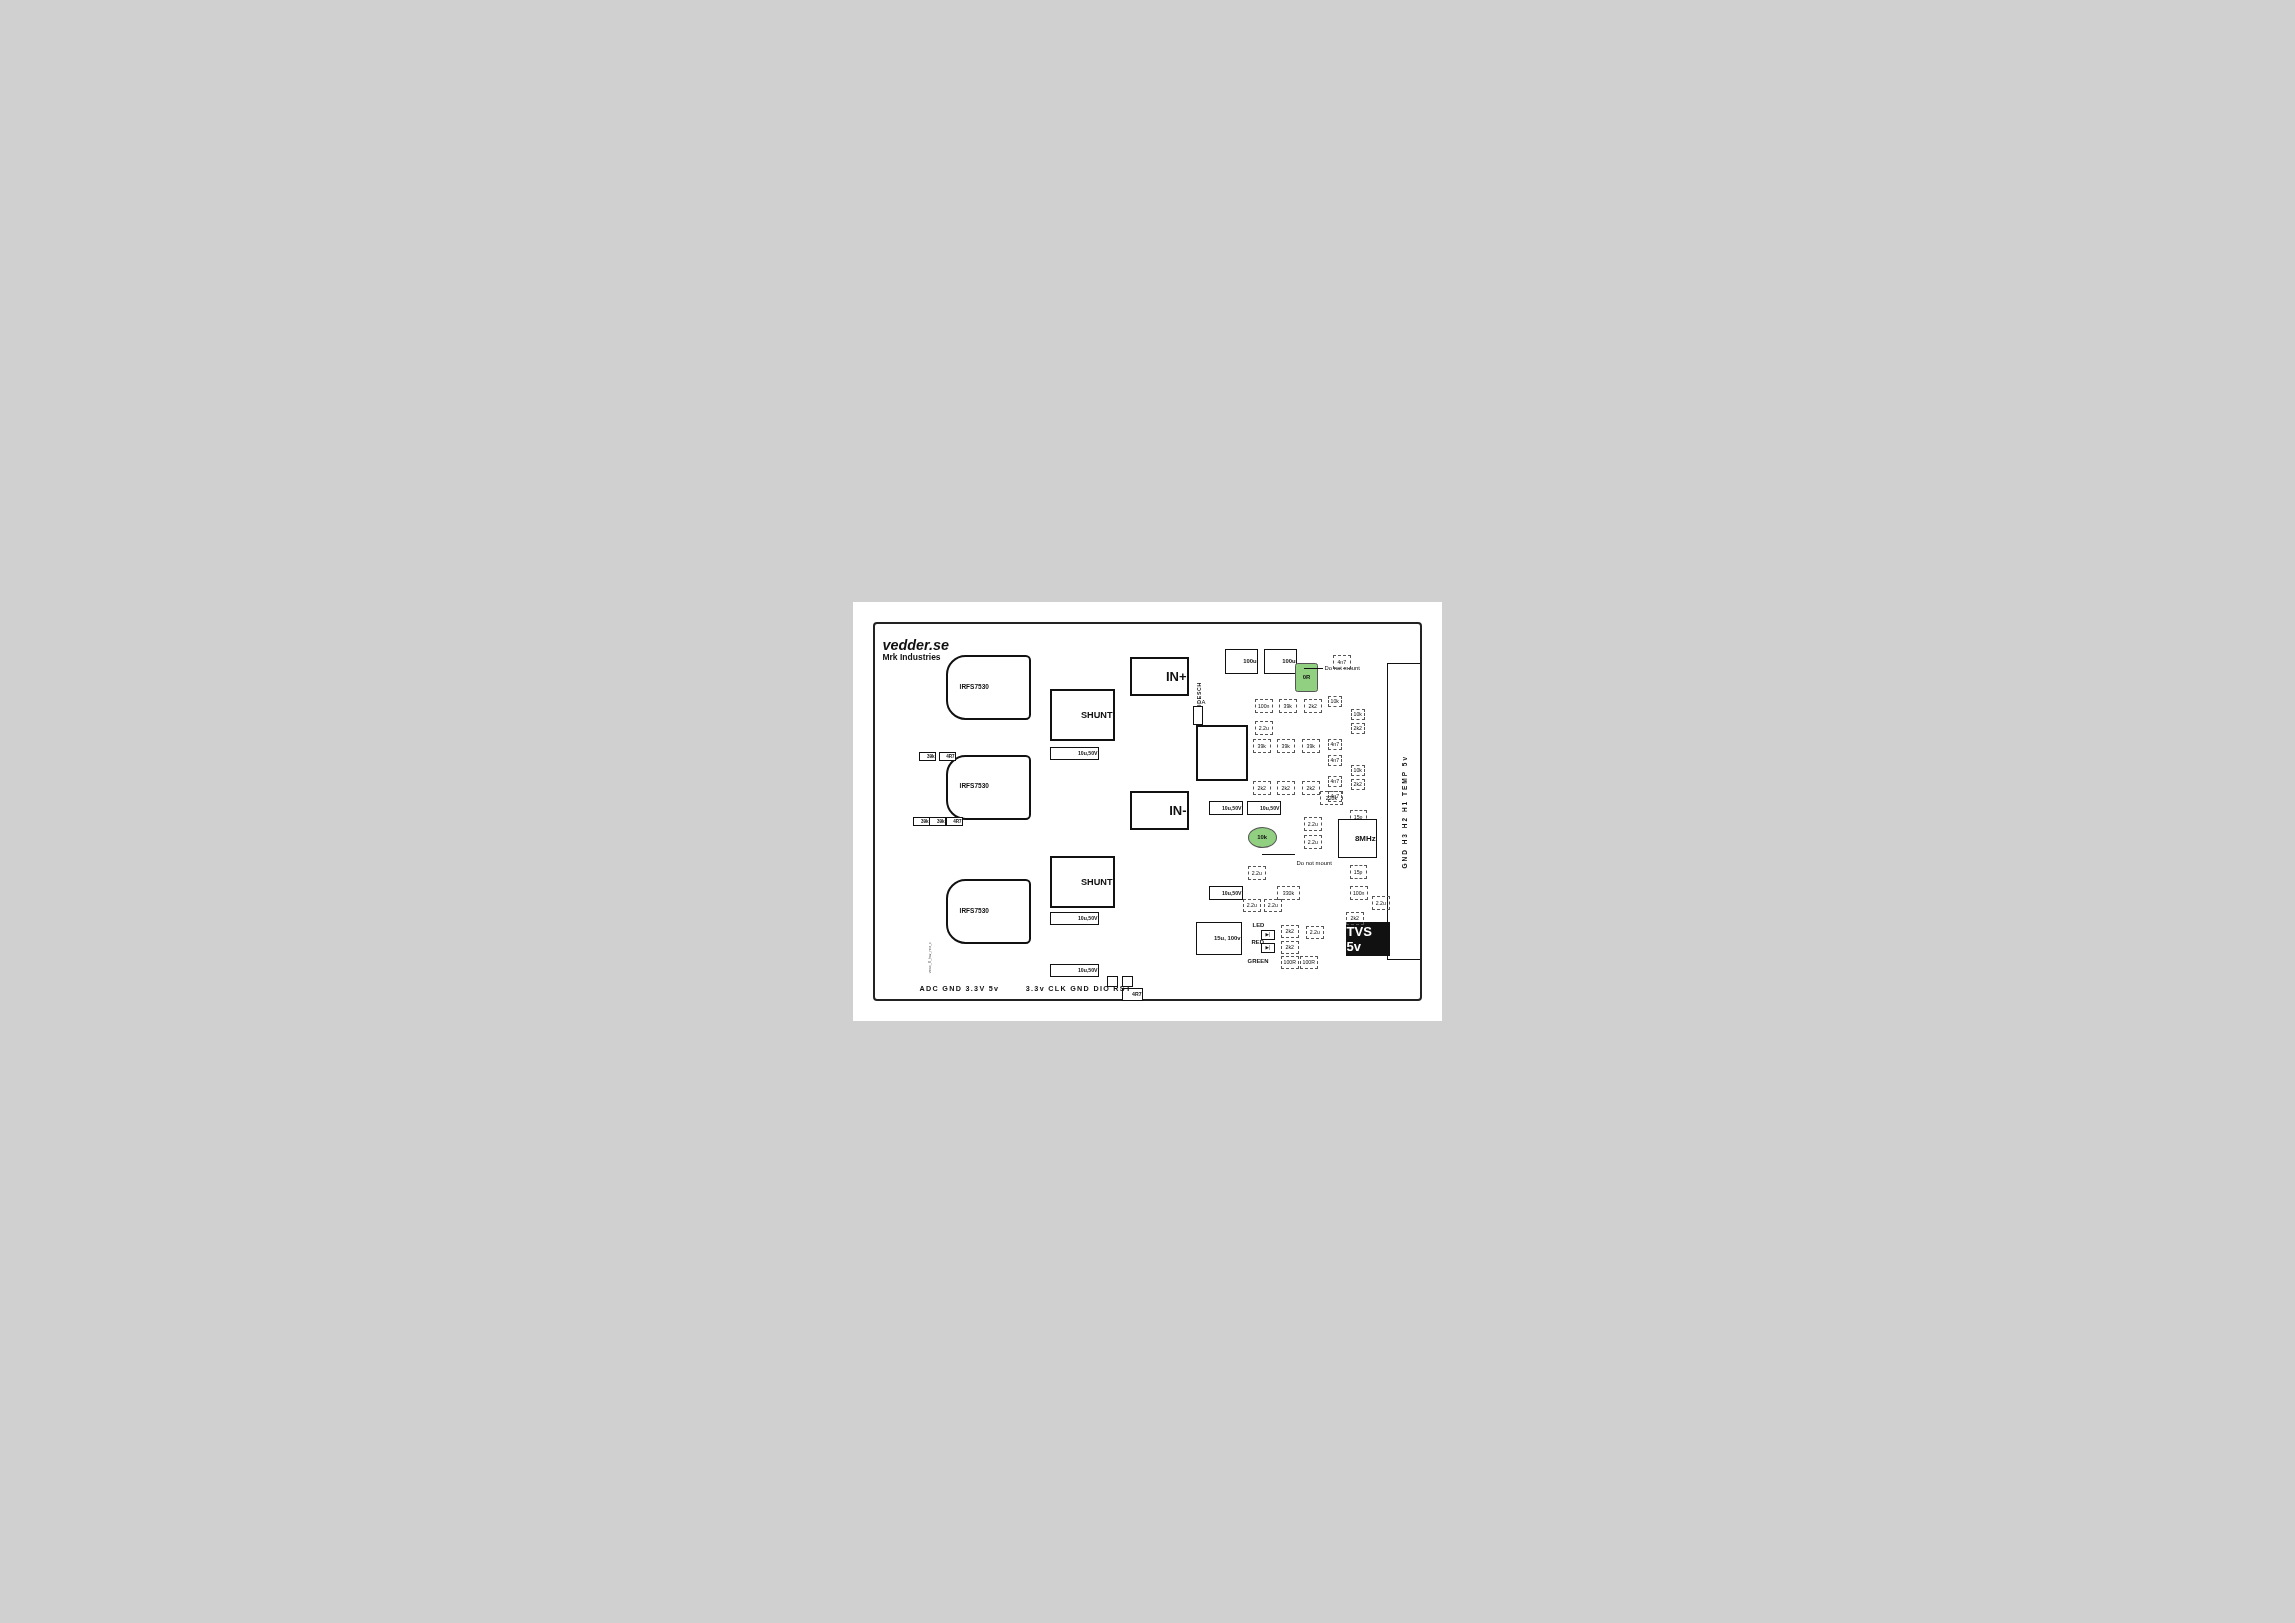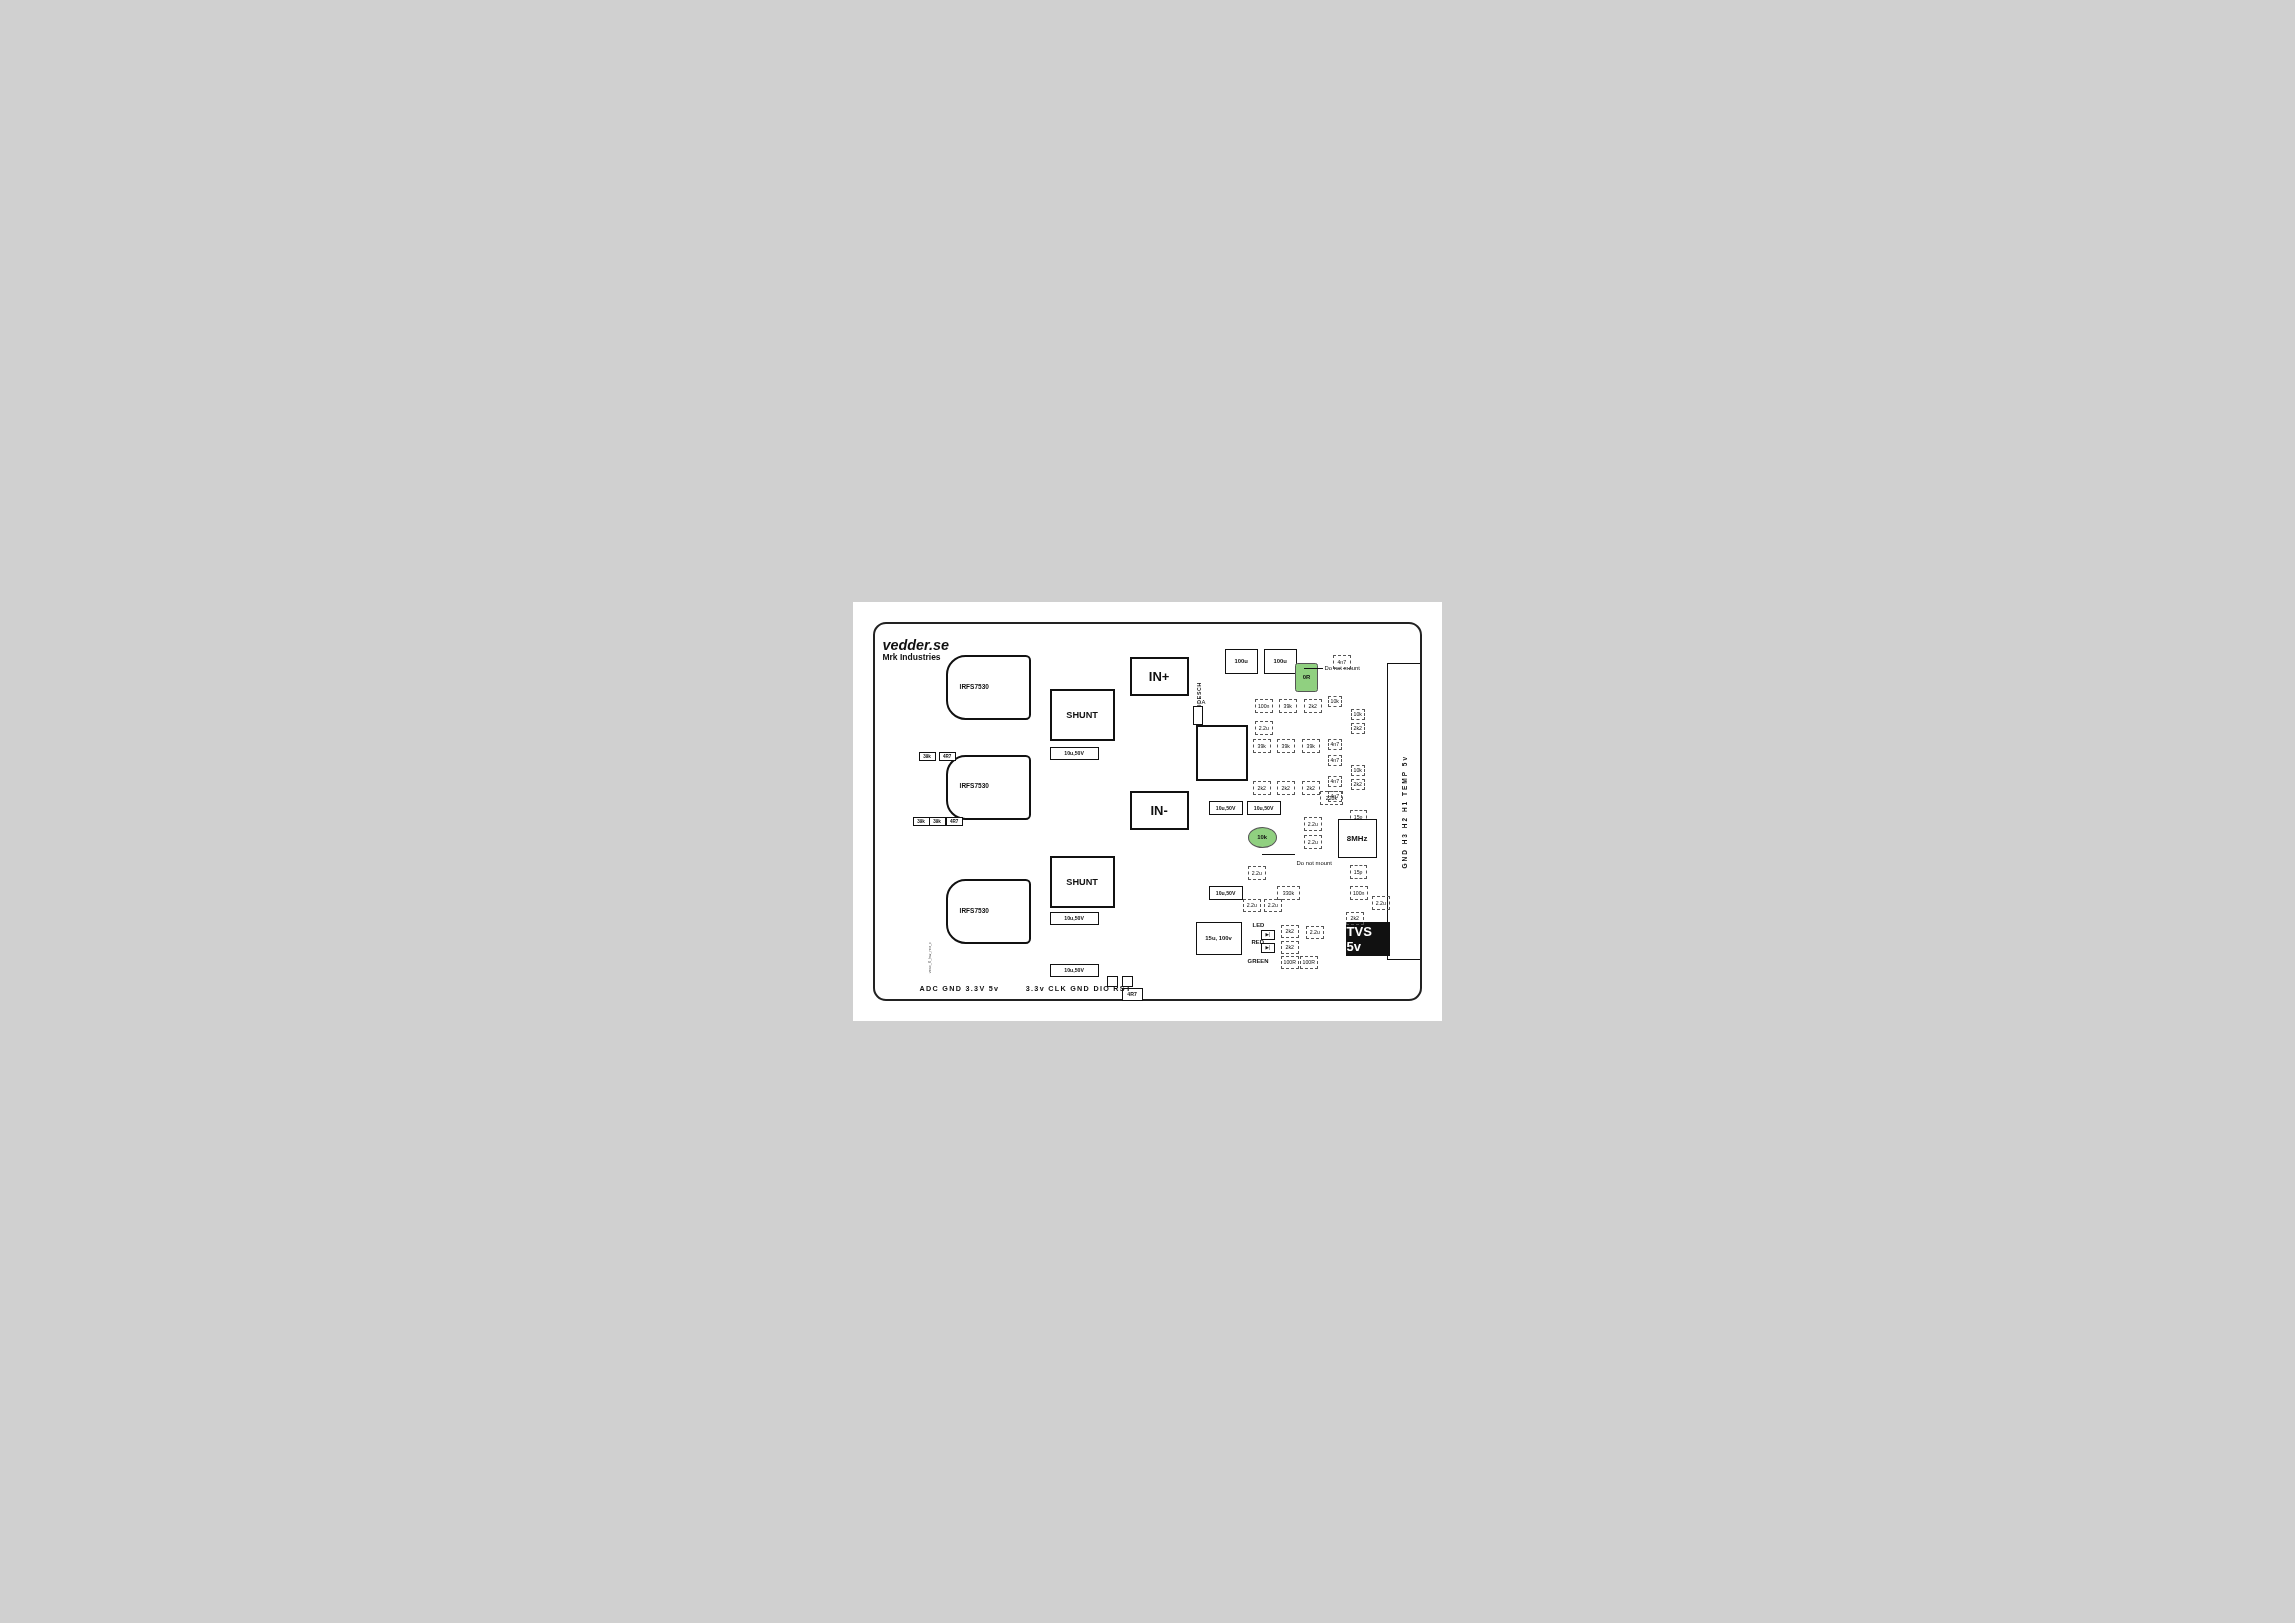--- a/index.html
+++ b/index.html
@@ -19,21 +19,21 @@
       overflow: hidden;
     }
     .pcb-board {
       position: absolute;
       left: 19.6px;
       top: 19.6px;
       right: 19.6px;
       bottom: 19.6px;
       background: white;
       border: 2px solid #222;
-      border-radius: 13px;
+      border-radius: 4px;
     }
     
     .brand-text {
       position: absolute;
       left: 7.9px;
       top: 13px;
       font-size: 14.4px;
       font-weight: 900;
       font-style: italic;
       line-height: 1.15;
@@ -52,21 +52,21 @@
       border-radius: 19.6px 5.2px 5.2px 19.6px;
       background: white;
     }
     
     .comp-box {
       position: absolute;
       border: 1.3px solid #111;
       background: white;
       display: flex;
       align-items: center;
-      justify-content: center;
+      justify-content: flex-end;
       font-weight: bold;
       font-size: 7.2px;
       color: #111;
     }
     .comp-box.thick {
       border-width: 2px;
       font-size: 9.2px;
       font-weight: 900;
     }
     .comp-label {

